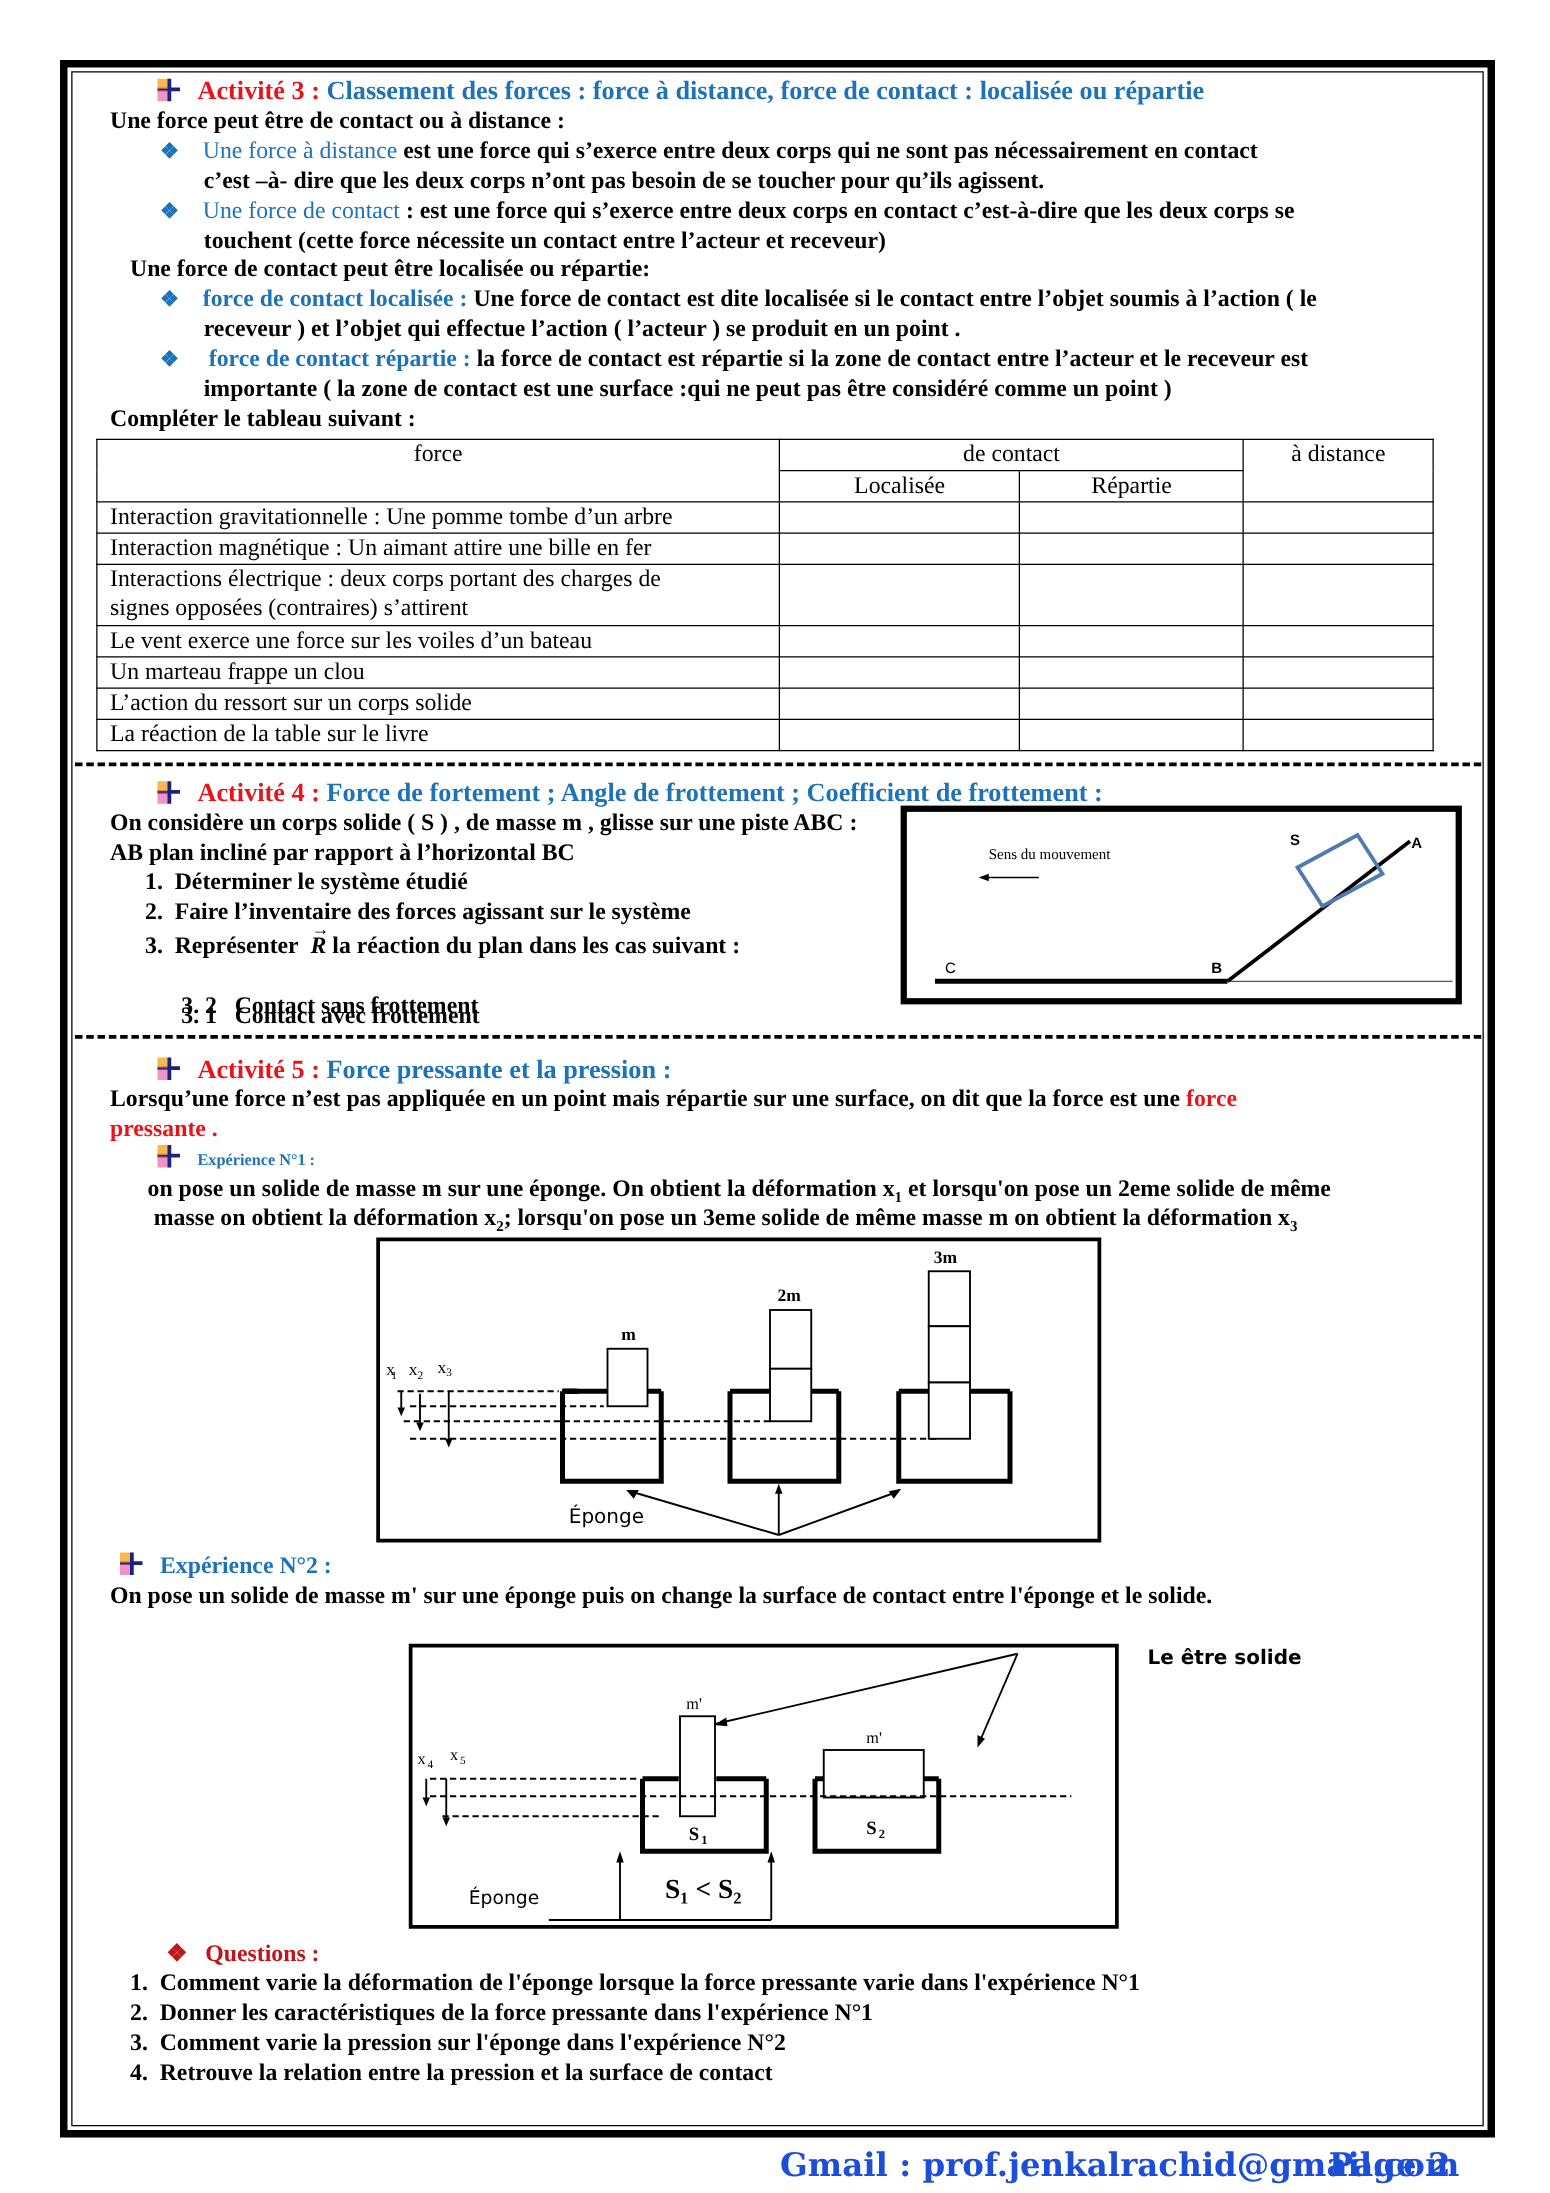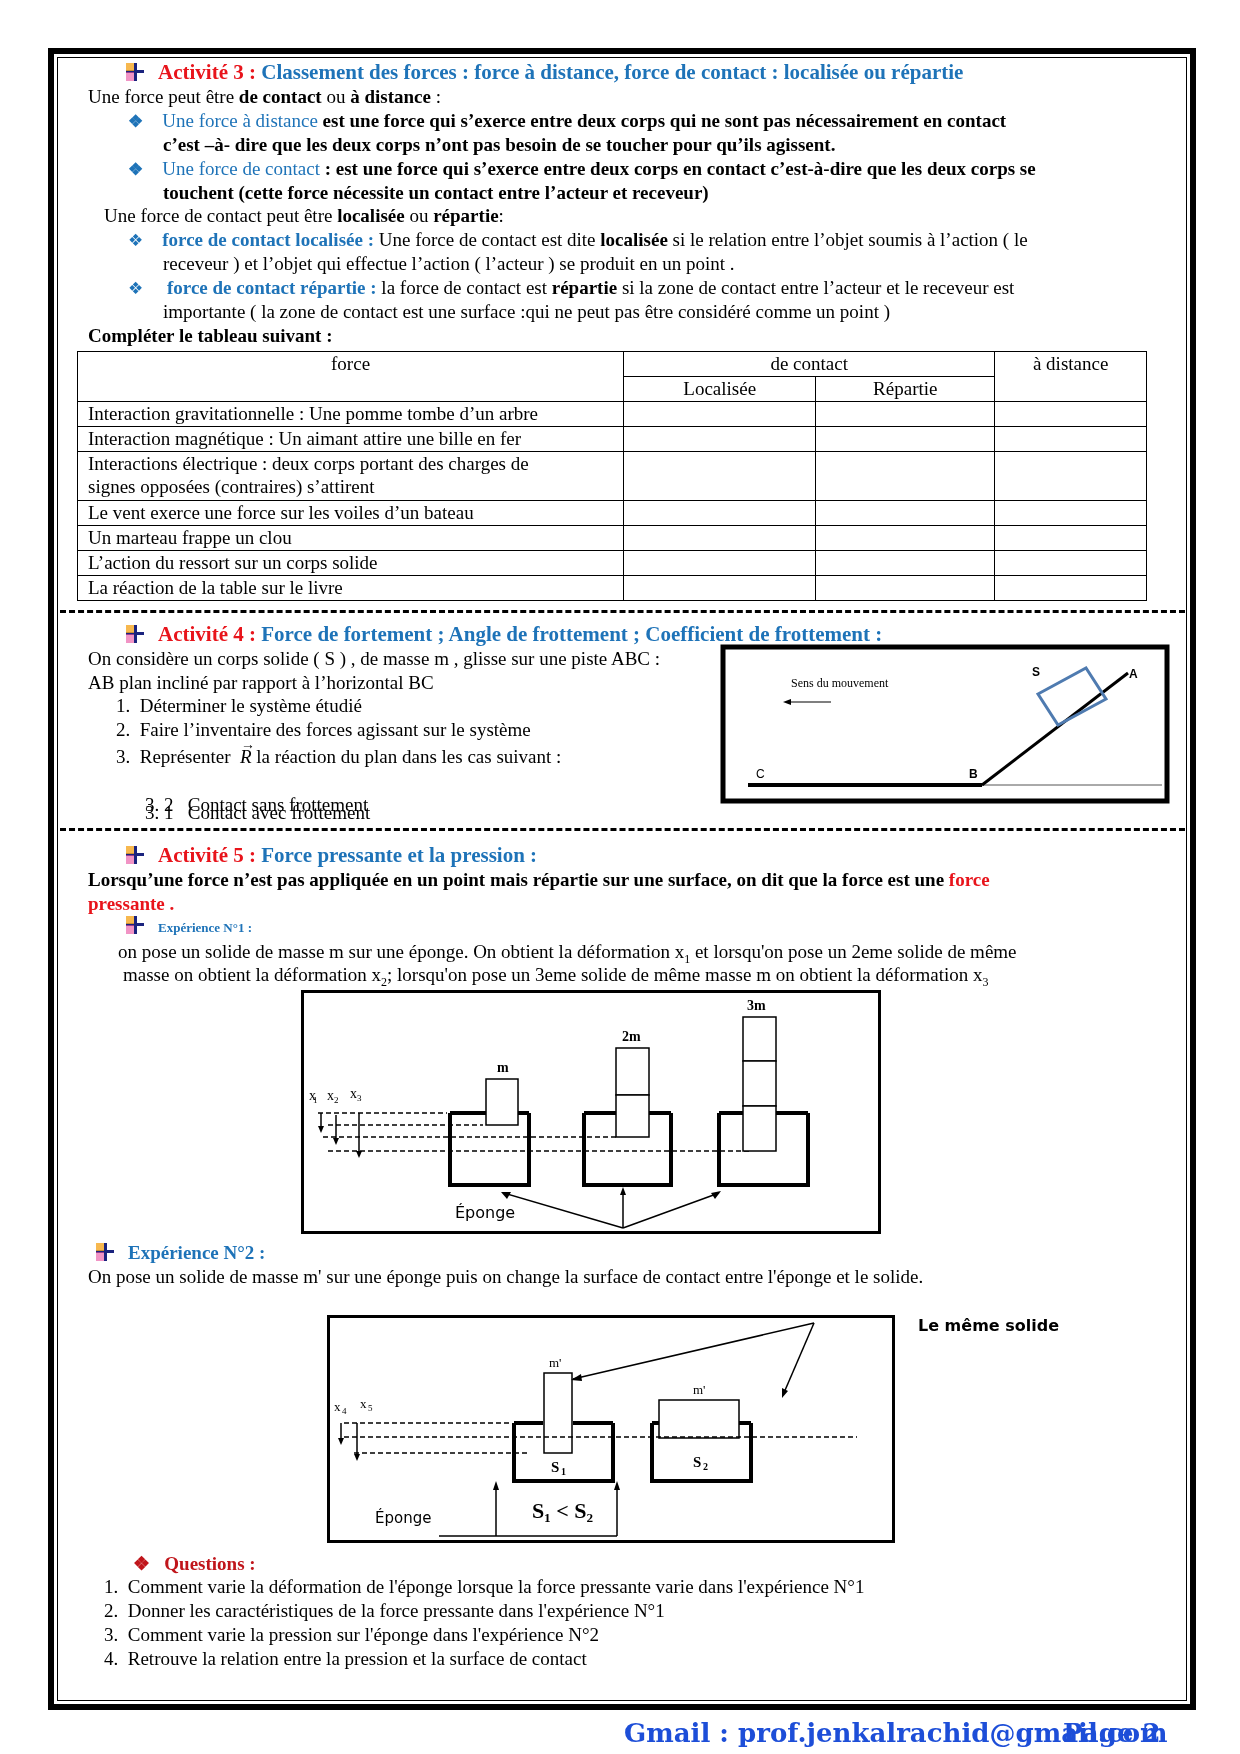--- a/index.html
+++ b/index.html
@@ -1,19 +1,19 @@
 <!DOCTYPE html>
 <html><head>
 <meta charset="utf-8">
 <style>
   html,body{margin:0;padding:0;background:#fff;}
   body{width:1240px;height:1754px;position:relative;font-family:"Liberation Serif",serif;color:#000;overflow:hidden;}
   .frame-outer{position:absolute;left:48px;top:48px;width:1148px;height:1662px;border:6px solid #000;box-sizing:border-box;}
   .frame-inner{position:absolute;left:57px;top:57px;width:1130px;height:1644px;border:1.5px solid #000;box-sizing:border-box;}
-  .abs{position:absolute;white-space:nowrap;}
+  .abs{position:absolute;white-space:nowrap;font-weight:bold;}
   .t{font-size:19px;line-height:23px;}
   .red{color:#e8141b;}
   .blue{color:#1e73b8;}
   .b{font-weight:bold;}
   .h{font-size:21px;font-weight:bold;line-height:25px;}
   .bullet{color:#1e73b8;font-size:17px;}
   .plus{display:inline-block;width:18px;height:18px;position:relative;vertical-align:-2px;margin-right:14px;}
   .plus:before{content:"";position:absolute;left:0;top:7px;width:18px;height:3px;background:#1a237e;}
   .plus:after{content:"";position:absolute;left:8px;top:0;width:3px;height:18px;background:#1a237e;}
   .plus i{position:absolute;left:0;top:0;width:9px;height:8px;background:#f5a623;opacity:.8;}
@@ -47,21 +47,21 @@
 <div class="abs t b" style="left:128px;top:157px;">
   <span class="bullet">❖</span>&nbsp;&nbsp;&nbsp;&nbsp;<span class="blue" style="font-weight:normal">Une force de contact</span><span> : est une force qui s’exerce entre deux corps en contact c’est-à-dire que les deux corps se</span>
 </div>
 <div class="abs t b" style="left:163px;top:181px;">touchent (cette force nécessite un contact entre l’acteur et receveur)</div>
 
 <div class="abs t" style="left:104px;top:204px;">
   <span>Une force de contact  peut être </span><b>localisée</b><span> ou </span><b>répartie</b><span>:</span>
 </div>
 
 <div class="abs t" style="left:128px;top:228px;">
-  <span class="bullet">❖</span>&nbsp;&nbsp;&nbsp;&nbsp;<b class="blue">force de contact  localisée :</b><span> Une force de contact est dite </span><b>localisée</b><span> si le relation entre l’objet soumis à l’action ( le</span>
+  <span class="bullet">❖</span>&nbsp;&nbsp;&nbsp;&nbsp;<b class="blue">force de contact  localisée :</b><span> Une force de contact est dite </span><b>localisée</b><span> si le contact entre l’objet soumis à l’action ( le</span>
 </div>
 <div class="abs t" style="left:163px;top:252px;">receveur ) et l’objet qui effectue l’action ( l’acteur ) se produit  en un point .</div>
 
 <div class="abs t" style="left:128px;top:276px;">
   <span class="bullet">❖</span>&nbsp;&nbsp;&nbsp;&nbsp;<b class="blue"> force de contact  répartie :</b><span> la force de contact est </span><b>répartie</b><span> si la zone de contact entre  l’acteur et le receveur est</span>
 </div>
 <div class="abs t" style="left:163px;top:300px;">importante ( la zone de contact est une surface :qui ne peut pas être considéré comme un point )</div>
 
 <div class="abs t b" style="left:88px;top:324px;">Compléter le tableau suivant :</div>
 
@@ -296,21 +296,21 @@
       <line x1="169" y1="221" x2="169" y2="170"></line>
       <line x1="290" y1="221" x2="290" y2="170"></line>
     </g>
   <g fill="#000">
       <polygon points="166,175 172,175 169,166"></polygon>
       <polygon points="287,175 293,175 290,166"></polygon>
     </g>
   <text x="205" y="203" font-family="Liberation Serif, serif" font-size="22" font-weight="bold">S₁ &lt; S₂</text>
   <text x="48" y="208" font-family="DejaVu Sans, sans-serif" font-size="15">Éponge</text>
 </svg>
-<div class="abs" style="left:918px;top:1316px;font-family:'DejaVu Sans',sans-serif;font-size:16px;font-weight:bold;">Le même solide</div>
+<div class="abs" style="left:918px;top:1316px;font-family:'DejaVu Sans',sans-serif;font-size:16px;font-weight:bold;">Le être solide</div>
 
 <div class="abs t b" style="left:133px;top:1552px;color:#c0151b;">
   <span style="color:#c0151b">❖</span>&nbsp;&nbsp;&nbsp;<span>Questions :</span>
 </div>
 <div class="abs t" style="left:104px;top:1575px;"><span>1.</span>&nbsp;&nbsp;<span>Comment varie la déformation de l'éponge lorsque la force pressante varie dans l'expérience N°1</span></div>
 <div class="abs t" style="left:104px;top:1599px;"><span>2.</span>&nbsp;&nbsp;<span>Donner les caractéristiques de la force pressante dans l'expérience N°1</span></div>
 <div class="abs t" style="left:104px;top:1623px;"><span>3.</span>&nbsp;&nbsp;<span>Comment varie la pression sur l'éponge dans l'expérience N°2</span></div>
 <div class="abs t" style="left:104px;top:1647px;"><span>4.</span>&nbsp;&nbsp;<span>Retrouve la relation entre la pression et la surface de contact</span></div>
 
 <div class="abs footer" style="left:624px;top:1718px;">Gmail : prof.jenkalrachid@gmail.com</div>

